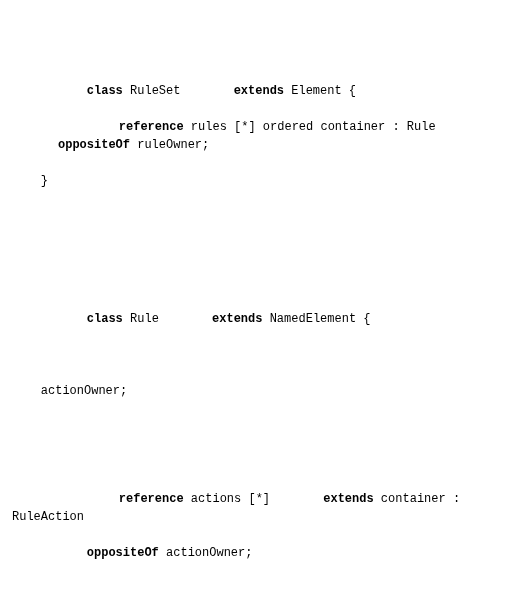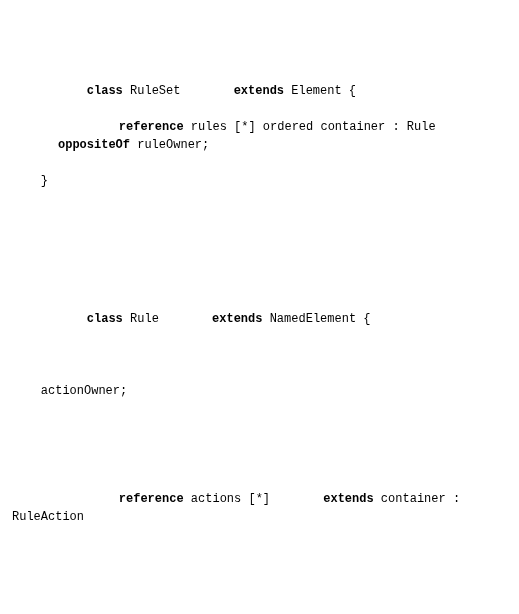--- a/index.html
+++ b/index.html
@@ -46,21 +46,21 @@
   </div>
 
   
   <div class="section">
     <span><span class="keyword">class</span> Rule <span class="keyword">extends</span> NamedElement {</span><br>
     <br>
     <span>actionOwner;</span><br>
     <br>
     <br>
     <span style="padding-left:32px"><span class="keyword">reference</span> actions [*] <span class="keyword">extends</span> container : RuleAction</span><br>
-    <br>
+    <span><span class="keyword">oppositeOf</span> actionOwner;</span><br>
     <br>
     <span>}</span>
   </div>
 
   
   
 
   
   
 

